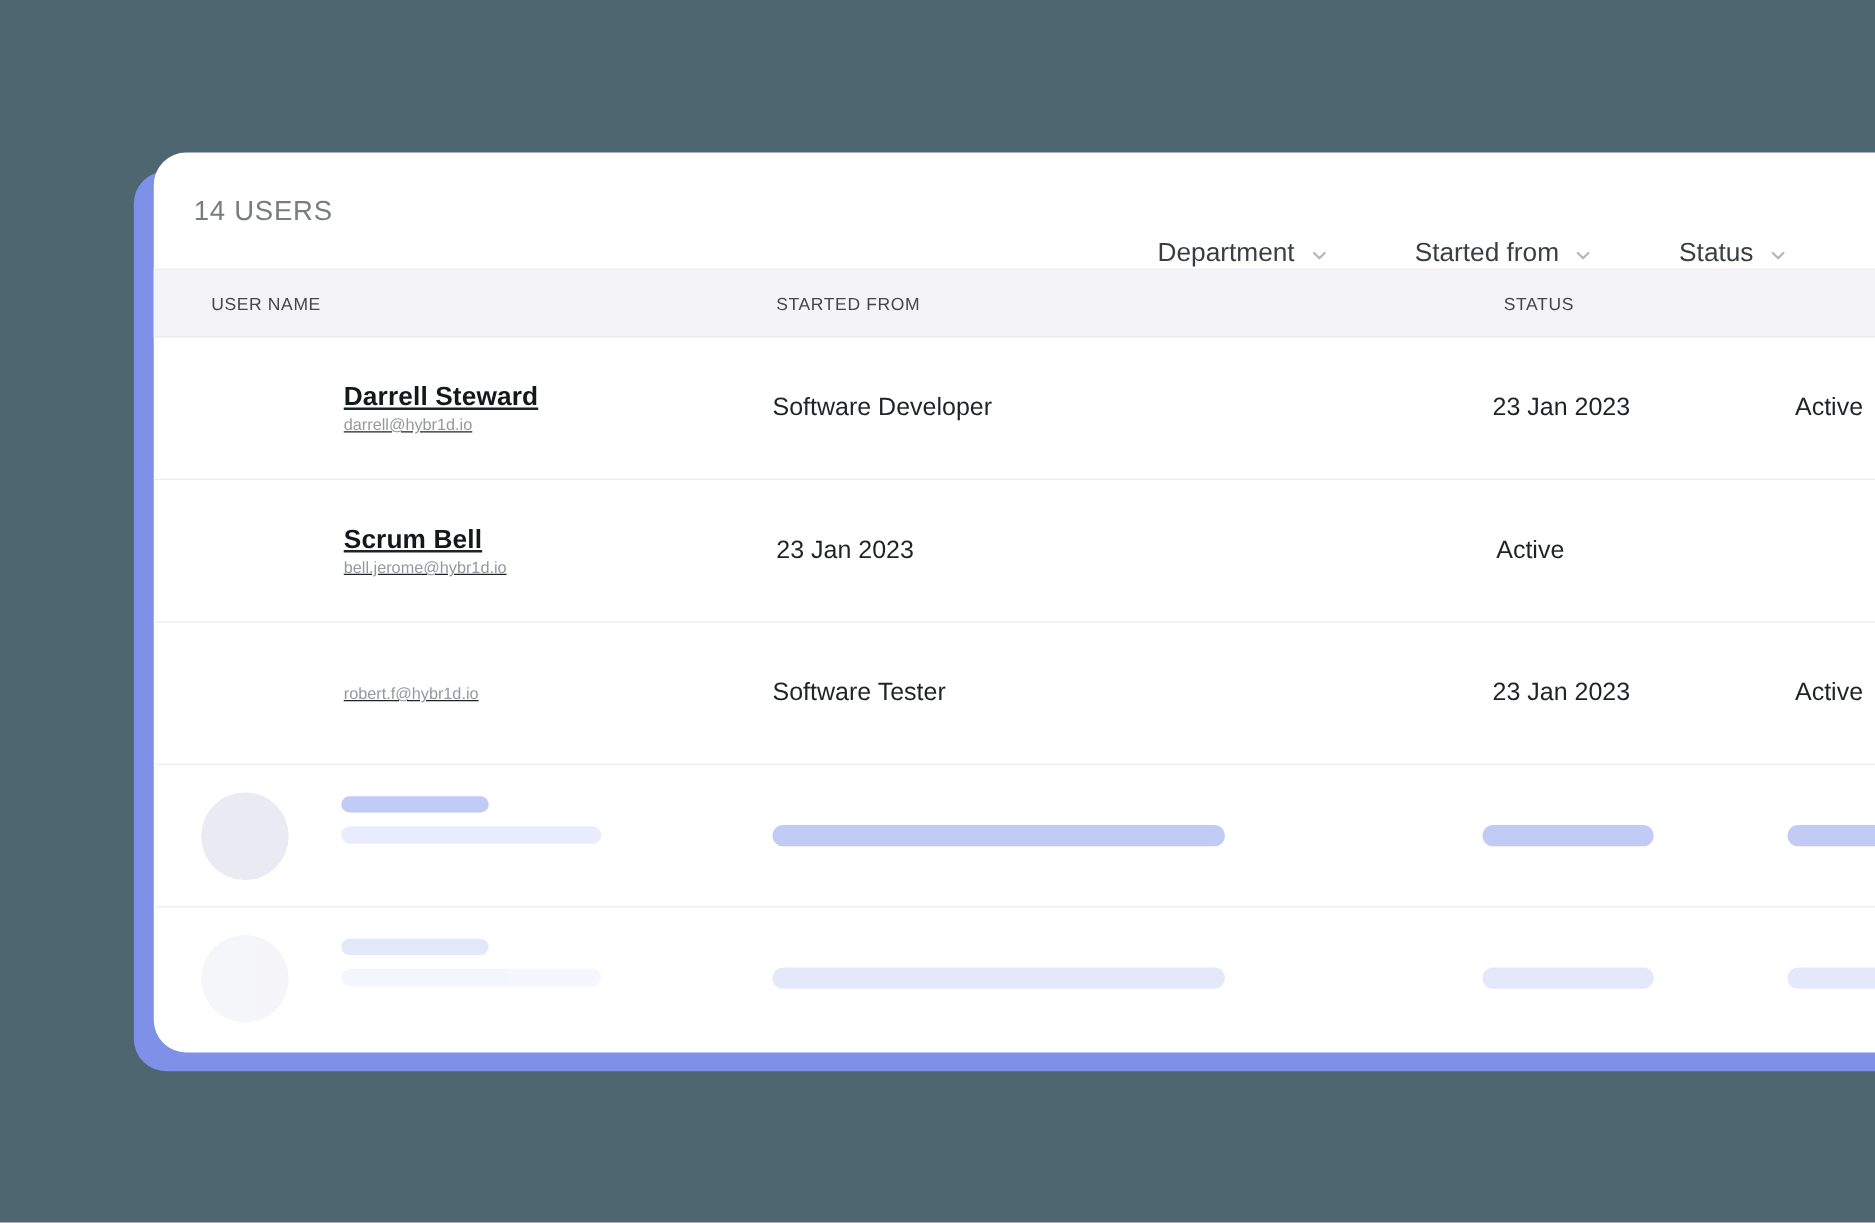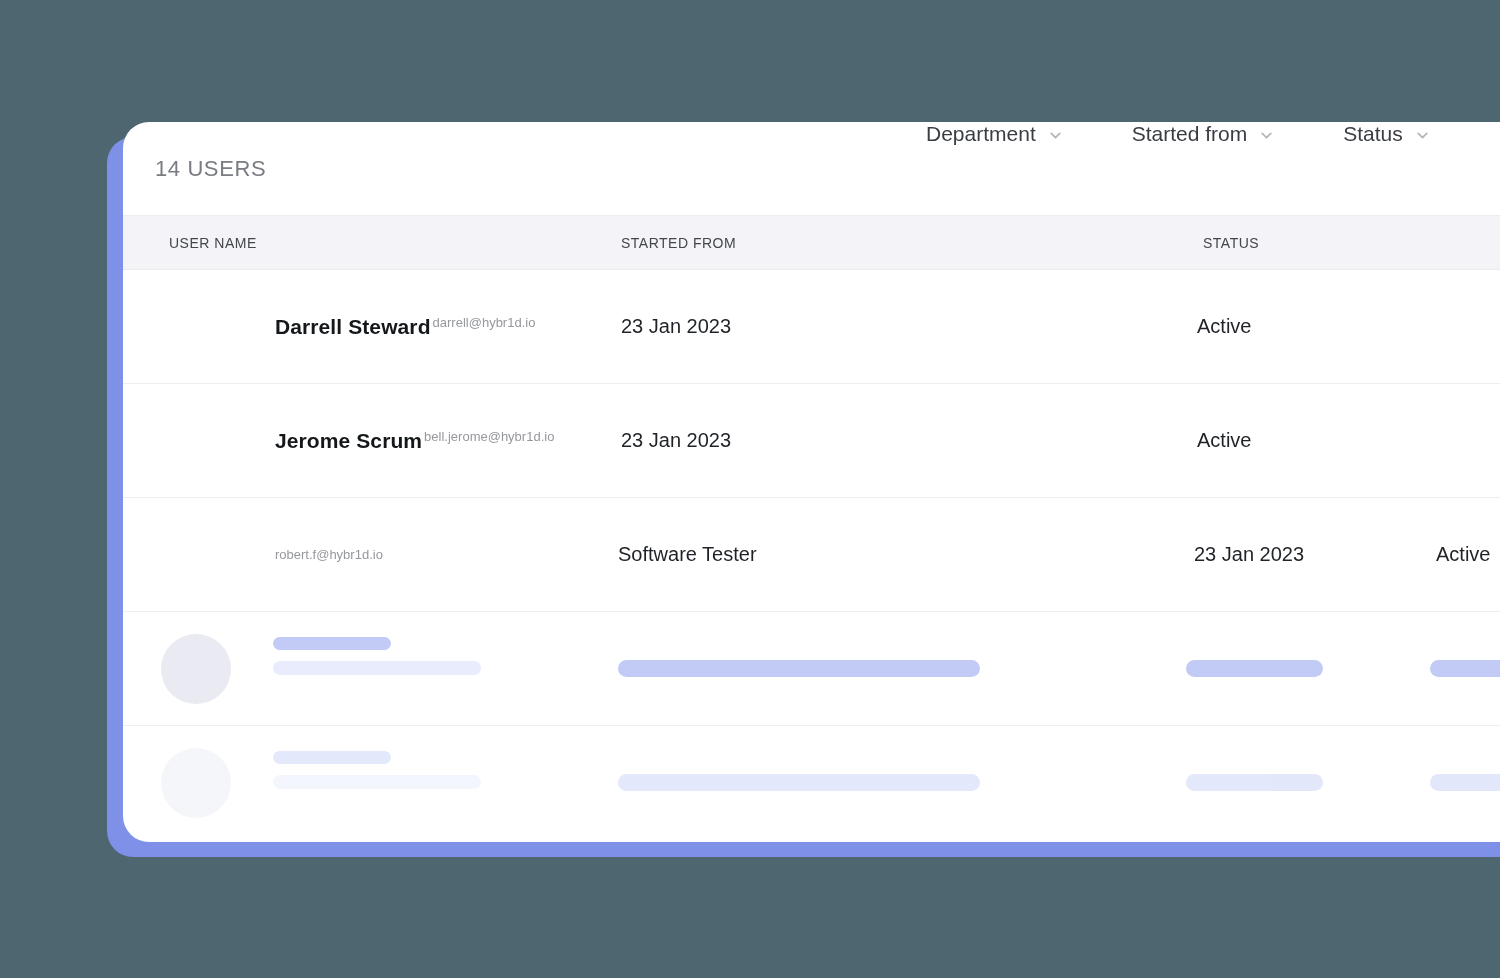--- a/index.html
+++ b/index.html
@@ -18,21 +18,21 @@
   .card{
     position:absolute; left:123px; top:122px;
     width:1495px; height:720px;
     background:var(--card);
     border-radius:26px;
     box-shadow:-16px 15px 0 0 var(--accent);
   }
   
   .card-header{position:relative; height:93px; display:flex; align-items:center; padding:0 32px;}
   .users-count{font-size:22px; color:var(--muted); letter-spacing:.6px;}
-  .filters{position:absolute; left:803px; top:0; height:100%; display:flex; align-items:flex-start; gap:68px;}
+  .filters{position:absolute; left:803px; top:0; height:100%; display:flex; align-items:flex-end; gap:68px;}
   .filter{display:flex; align-items:center; gap:11px; font-size:21px; color:var(--filterText); cursor:pointer; white-space:nowrap;}
   .chev{display:inline-flex; margin-top:3px;}
   
   .thead{
     display:grid; grid-template-columns:495px 573px 239px 1fr;
     height:55px; align-items:center;
     background:var(--theadBg);
     border-top:1px solid #ececf2; border-bottom:1px solid #e9eaf0;
     font-size:14px; letter-spacing:.5px; color:var(--thText); white-space:nowrap;
   }
@@ -40,21 +40,21 @@
   .thead .c3{padding-left:3px;}
   .thead .c4{padding-left:12px;}
   
   .row{
     position:relative;
     display:grid; grid-template-columns:495px 573px 239px 1fr;
     height:114px; align-items:center;
     border-bottom:1px solid var(--divider);
     font-size:20px; color:var(--cellText); white-space:nowrap;
   }
-  .row .c1{padding-left:152px; display:flex; flex-direction:row; gap:2px;}
+  .row .c1{padding-left:152px; display:flex; flex-direction:column; gap:2px;text-decoration:underline;}
   .row .c3{padding-left:3px;}
   .row .c4{padding-left:6px;}
   .user-name{font-size:21px; font-weight:700; color:var(--nameText); letter-spacing:.1px;}
   .user-email{font-size:13px; color:var(--emailText);}
   
   .row.loading{cursor:default;}
   .row.loading.faded{opacity:.45; border-bottom:none; height:113px;}
   .sk{position:absolute; border-radius:9px; background:var(--skelDark);}
   .sk-avatar{left:38px; top:22px; width:70px; height:70px; border-radius:50%; background:var(--avatarBg);}
   .sk-name{left:150px; top:25px; width:118px; height:13px; border-radius:7px;}
@@ -102,27 +102,28 @@
     <div class="c1">USER NAME</div>
     <div class="c3">STARTED FROM</div>
     <div class="c4">STATUS</div>
   </div>
 
   <div class="row">
     <div class="c1">
       <span class="user-name">Darrell Steward</span>
       <span class="user-email">darrell@hybr1d.io</span>
     </div>
+    <div class="c2">Software Developer</div>
     <div class="c3">23 Jan 2023</div>
     <div class="c4">Active</div>
   </div>
 
   <div class="row">
     <div class="c1">
-      <span class="user-name">Jerome Scrum</span>
+      <span class="user-name">Scrum Bell</span>
       <span class="user-email">bell.jerome@hybr1d.io</span>
     </div>
     <div class="c3">23 Jan 2023</div>
     <div class="c4">Active</div>
   </div>
 
   <div class="row">
     <div class="c1">
       <span class="user-email">robert.f@hybr1d.io</span>
     </div>

